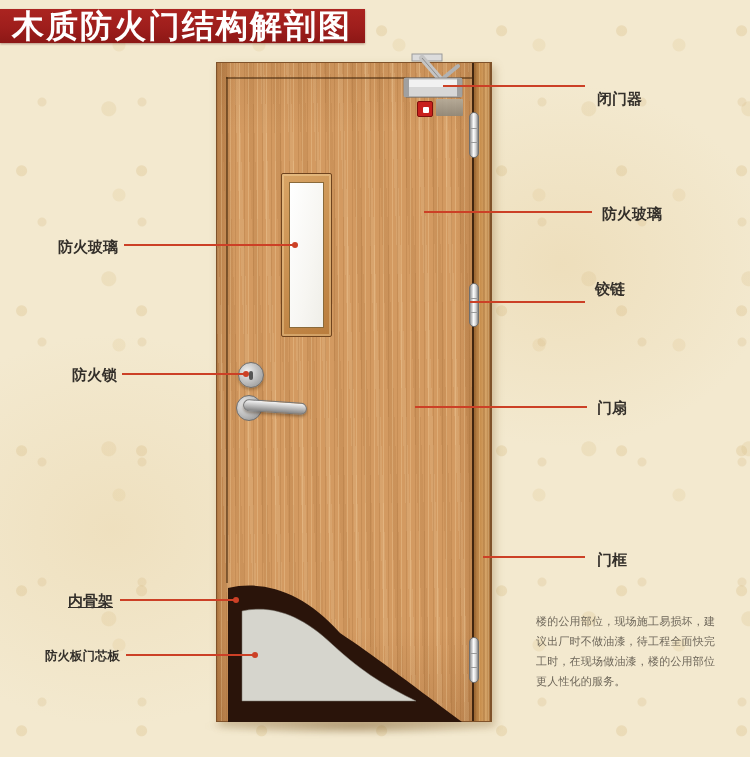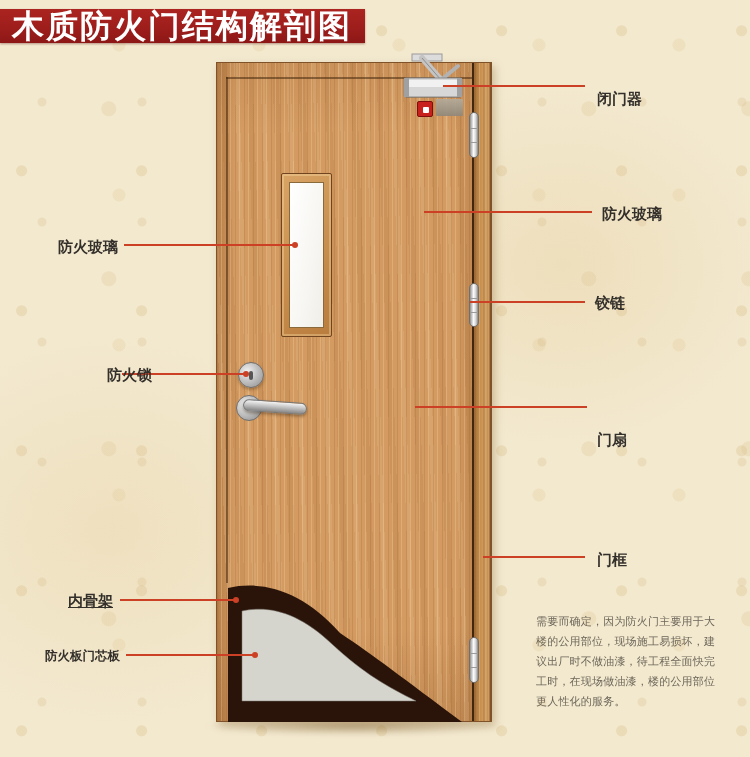--- a/index.html
+++ b/index.html
@@ -137,27 +137,27 @@
   .lead.r2{left:424px;top:211px;width:168px;}
   .lead.r3{left:470px;top:301px;width:115px;}
   .lead.r4{left:415px;top:406px;width:172px;}
   .lead.r5{left:483px;top:556px;width:102px;}
   
   .lbl{
     position:absolute;font-size:15px;font-weight:bold;color:#332f2a;white-space:nowrap;z-index:6;
   }
   .lbl.small{font-size:12.5px;}
   .lbl.la1{right:632px;top:238px;}
-  .lbl.la2{right:598px;top:366px;margin-left:28px;}
+  .lbl.la2{right:633px;top:366px;margin-left:28px;}
   .lbl.la3{right:637px;top:592px;text-decoration:underline;}
   .lbl.la4{right:630px;top:648px;}
   .lbl.ra1{left:597px;top:78px;margin-top:12px;}
   .lbl.ra2{left:602px;top:205px;}
-  .lbl.ra3{left:595px;top:294px;text-align:center;}
-  .lbl.ra4{left:597px;top:399px;margin-top:32px;}
+  .lbl.ra3{left:595px;top:280px;text-align:center;}
+  .lbl.ra4{left:597px;top:399px;}
   .lbl.ra5{left:597px;top:551px;}
   
   .desc{position:absolute;left:536px;top:611px;width:196px;z-index:6;}
   .desc .line{
     font-size:11px;line-height:20px;color:#6e675a;white-space:nowrap;letter-spacing:0.2px;
   }
 </style>
 </head>
 <body>
 
@@ -229,20 +229,19 @@
   <div class="lbl la2">防火锁</div>
   <div class="lbl la3">内骨架</div>
   <div class="lbl la4 small">防火板门芯板</div>
   <div class="lbl ra1">闭门器</div>
   <div class="lbl ra2">防火玻璃</div>
   <div class="lbl ra3">铰链</div>
   <div class="lbl ra4">门扇</div>
   <div class="lbl ra5">门框</div>
 
   <div class="desc">
-    <div class="line">需要而确定，因为防火门主要用于大</div>
     <div class="line">楼的公用部位，现场施工易损坏，建</div>
     <div class="line">议出厂时不做油漆，待工程全面快完</div>
     <div class="line">工时，在现场做油漆，楼的公用部位</div>
     <div class="line">更人性化的服务。</div>
   </div>
 
 </div>
 
 </body></html>

